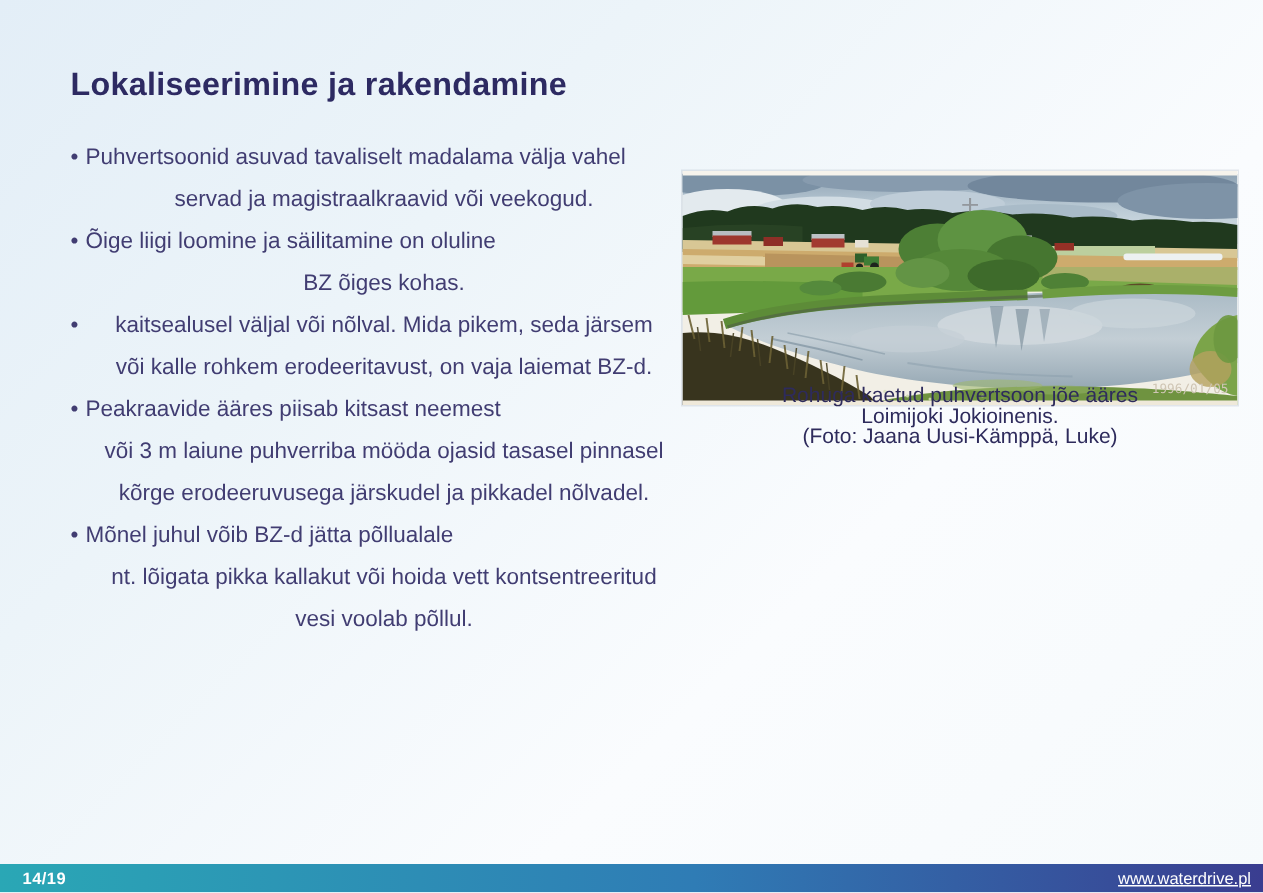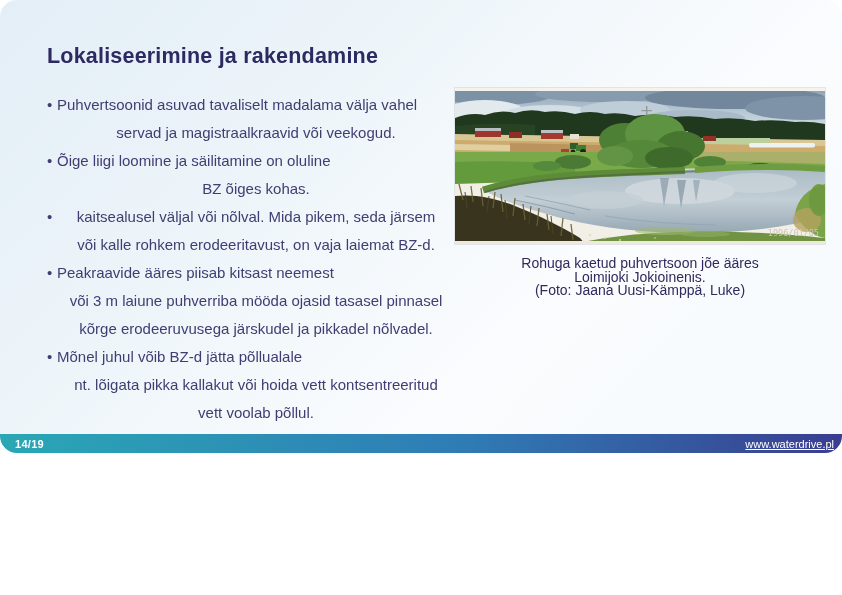--- a/index.html
+++ b/index.html
@@ -2,24 +2,23 @@
 <html><head>
 <meta charset="utf-8">
 <style>
   * { margin: 0; padding: 0; box-sizing: border-box; }
   html, body { background: #ffffff; }
   body { font-family: "Liberation Sans", sans-serif; }
 
   .slide {
     position: relative;
     width: 842px;
-    height: 453px;
+    height: 595px;
     overflow: hidden;
     background: linear-gradient(135deg, #e3eef7 0%, #ecf4f9 30%, #fafcfe 65%, #f6fafc 100%);
-    border-radius: 17px;
   }
 
   .title {
     position: absolute;
     left: 47px;
     top: 44px;
     font-size: 21.5px;
     font-weight: bold;
     color: #2d2a62;
     letter-spacing: 0.2px;
@@ -40,21 +39,21 @@
     line-height: 28px;
     font-size: 15px;
   }
   .bullet-item .lines { flex: 1; }
   .bullet-item .line { line-height: 28px; white-space: nowrap; }
   .bullet-item .line.cont { padding-left: 3px; text-align: center; }
 
   .photo {
     position: absolute;
     left: 455px;
-    top: 88px;
+    top: 114px;
     width: 370px;
     height: 156px;
     box-shadow: 0 0 0 1px rgba(180,190,200,0.35);
   }
   .photo svg { display: block; }
 
   .caption {
     position: absolute;
     left: 455px;
     top: 257px;
@@ -124,21 +123,21 @@
           <div class="line">Peakraavide ääres piisab kitsast neemest</div>
           <div class="line cont">või 3 m laiune puhverriba mööda ojasid tasasel pinnasel</div>
           <div class="line cont">kõrge erodeeruvusega järskudel ja pikkadel nõlvadel.</div>
         </div>
       </div>
       <div class="bullet-item">
         <span class="dot">•</span>
         <div class="lines">
           <div class="line">Mõnel juhul võib BZ-d jätta põllualale</div>
           <div class="line cont">nt. lõigata pikka kallakut või hoida vett kontsentreeritud</div>
-          <div class="line cont">vett voolab põllul.</div>
+          <div class="line cont">vesi voolab põllul.</div>
         </div>
       </div>
     </div>
 
   <figure class="photo">
     <svg viewBox="0 0 370 156" width="370" height="156" preserveAspectRatio="none">
       <defs>
         <linearGradient id="sky" x1="0" y1="0" x2="0" y2="1">
           <stop offset="0" stop-color="#8fa3b4"></stop>
           <stop offset="0.5" stop-color="#b9c9d4"></stop>

